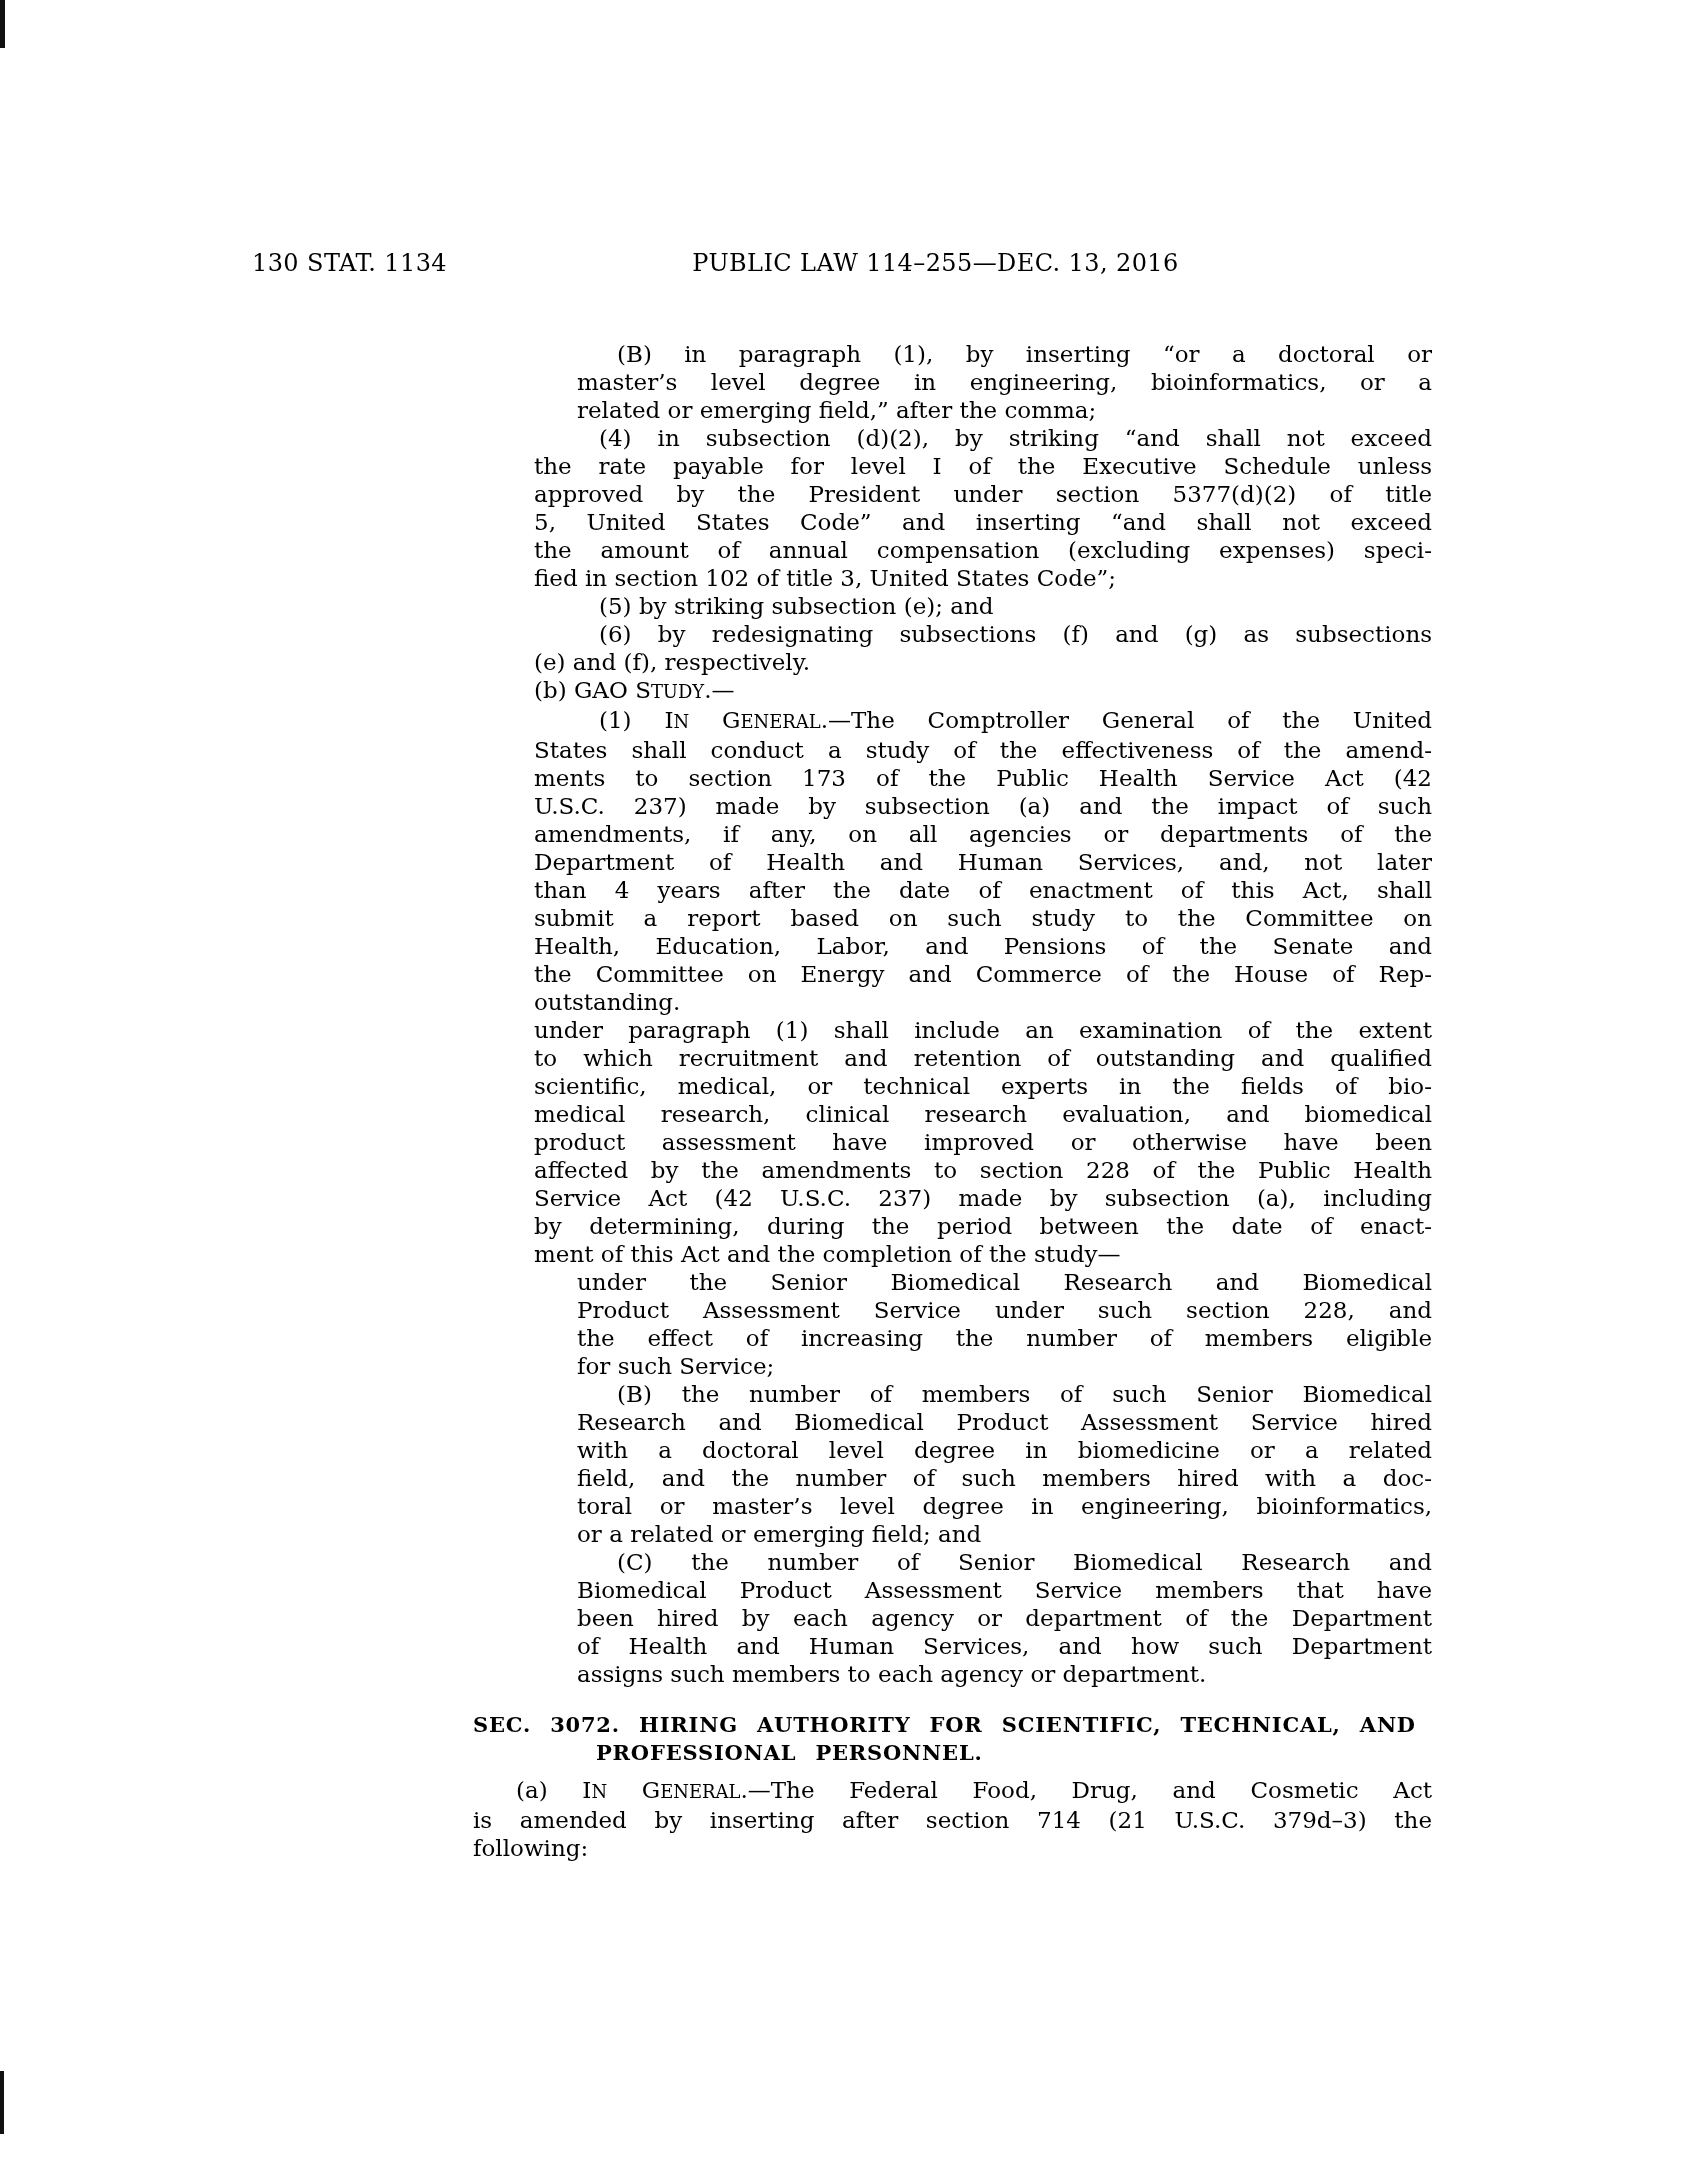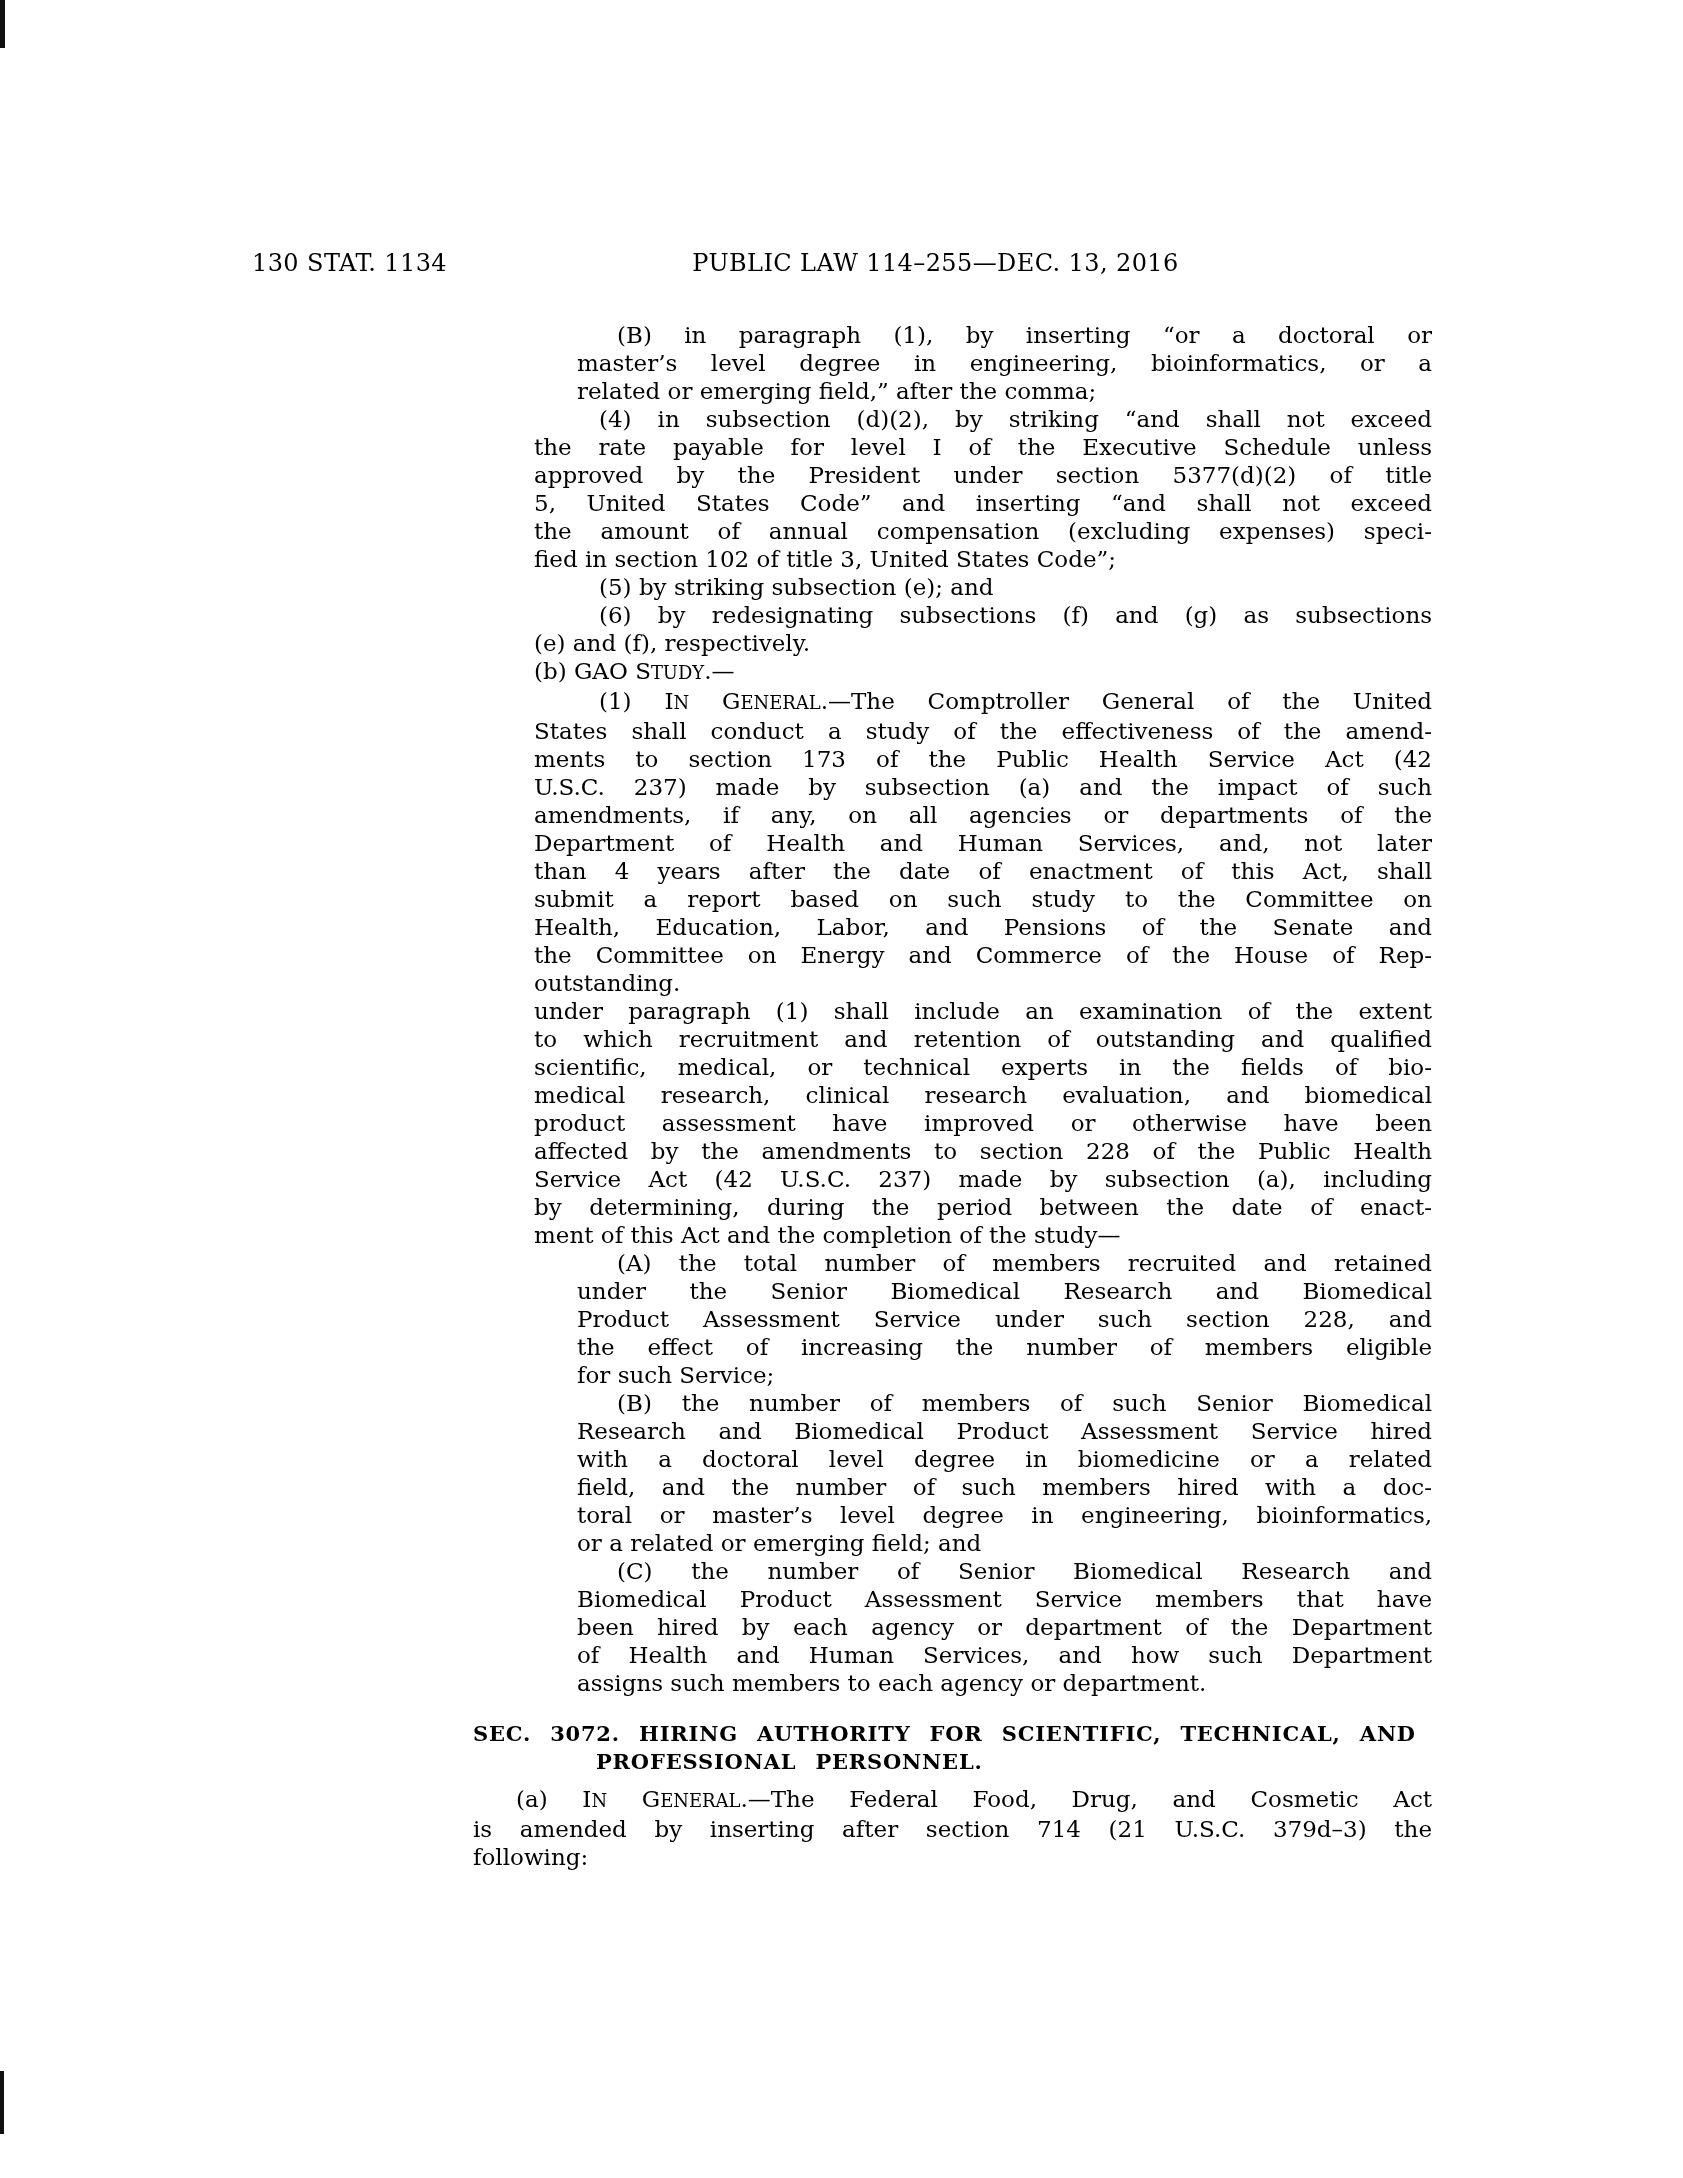--- a/index.html
+++ b/index.html
@@ -15,21 +15,21 @@
   .artifact-top    { position:absolute; left:0; top:0;      width:5px; height:48px; background:#111; }
   .artifact-bottom { position:absolute; left:0; top:2071px; width:4px; height:63px; background:#111; }
 
   
   .header-row { position:absolute; top:249px; left:0; width:1409px; height:32px; font-size:24px; }
   .stat-num   { position:absolute; left:252px; top:0; letter-spacing:0.4px; }
   .law-title  { position:absolute; left:473px; top:0; width:925px; text-align:center; letter-spacing:0.4px; }
 
   
   .text-block {
-    position:absolute; top:321px; left:473px; width:959px;
+    position:absolute; top:340px; left:473px; width:959px;
     font-size:23px; line-height:28px;
     text-rendering:optimizeLegibility;
   }
   .line { min-height:28px; }
   .line.j { text-align:justify; text-align-last:justify; }
 
   
   .l0  { padding-left:0; }
   .l0f { padding-left:43px; }
   .l1  { padding-left:61px; }
@@ -89,21 +89,20 @@
         <div class="line l1"><span>outstanding.</span></div>
         <div class="line l1 j"><span>under paragraph (1) shall include an examination of the extent</span></div>
         <div class="line l1 j"><span>to which recruitment and retention of outstanding and qualified</span></div>
         <div class="line l1 j"><span>scientific, medical, or technical experts in the fields of bio-</span></div>
         <div class="line l1 j"><span>medical research, clinical research evaluation, and biomedical</span></div>
         <div class="line l1 j"><span>product assessment have improved or otherwise have been</span></div>
         <div class="line l1 j"><span>affected by the amendments to section 228 of the Public Health</span></div>
         <div class="line l1 j"><span>Service Act (42 U.S.C. 237) made by subsection (a), including</span></div>
         <div class="line l1 j"><span>by determining, during the period between the date of enact-</span></div>
         <div class="line l1"><span>ment of this Act and the completion of the study—</span></div>
-        <div class="line l2f j"><span>(A) the total number of members recruited and retained</span></div>
         <div class="line l2 j"><span>under the Senior Biomedical Research and Biomedical</span></div>
         <div class="line l2 j"><span>Product Assessment Service under such section 228, and</span></div>
         <div class="line l2 j"><span>the effect of increasing the number of members eligible</span></div>
         <div class="line l2"><span>for such Service;</span></div>
         <div class="line l2f j"><span>(B) the number of members of such Senior Biomedical</span></div>
         <div class="line l2 j"><span>Research and Biomedical Product Assessment Service hired</span></div>
         <div class="line l2 j"><span>with a doctoral level degree in biomedicine or a related</span></div>
         <div class="line l2 j"><span>field, and the number of such members hired with a doc-</span></div>
         <div class="line l2 j"><span>toral or master’s level degree in engineering, bioinformatics,</span></div>
         <div class="line l2"><span>or a related or emerging field; and</span></div>

